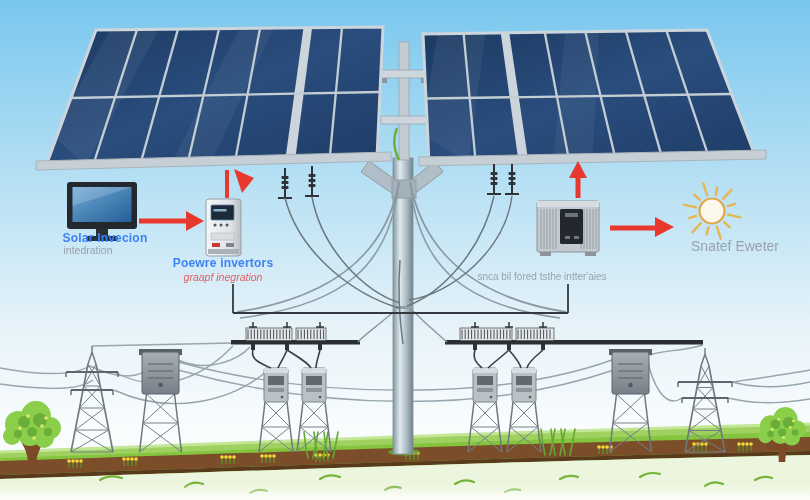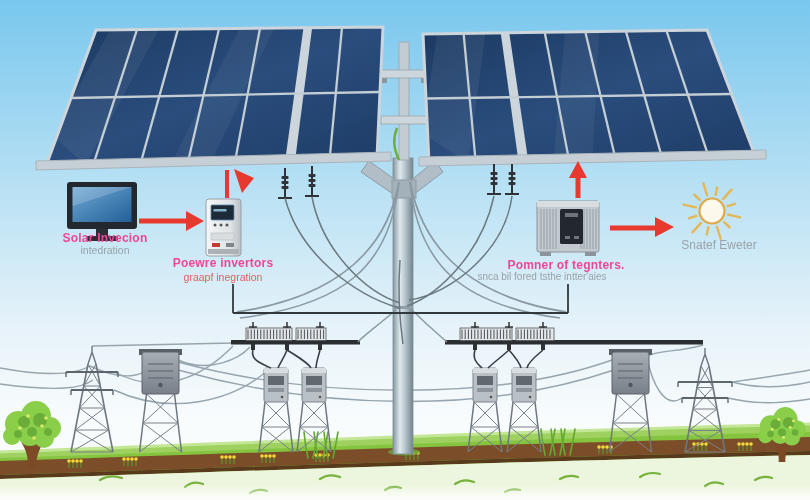--- a/index.html
+++ b/index.html
@@ -1,21 +1,21 @@
 <!DOCTYPE html>
 <html><head>
 <meta charset="utf-8">
 <style>
   html,body{margin:0;padding:0;background:#fff;}
   #stage{position:relative;width:810px;height:500px;overflow:hidden;
          font-family:"Liberation Sans",sans-serif;background:#fff;}
   #art{position:absolute;left:0;top:0;}
   .lbl{position:absolute;transform:translateX(-50%);text-align:center;
        white-space:nowrap;pointer-events:none;}
-  .lbl-title{font-weight:bold;font-size:12px;color:#ec4899;letter-spacing:.2px;}
+  .lbl-title{font-weight:bold;font-size:12px;color:#3b82f6;letter-spacing:.2px;}
   .lbl-sub{font-size:10.5px;color:#99a3ab;}
   .lbl-sub.red{color:#e05f5f;}
 </style>
 </head>
 <body>
 
 <div id="stage">
   <svg id="art" width="810" height="500" viewBox="0 0 810 500">
     <defs>
       <linearGradient id="sky" x1="0" y1="0" x2="0" y2="1">
@@ -600,22 +600,21 @@
         <polygon points="569,178 578,161 587,178"></polygon>
       </g>
       <g>
         <rect x="610" y="225.5" width="46" height="5"></rect>
         <polygon points="655,217 674,227 655,237"></polygon>
       </g>
     </g>
   </svg>
 
   <div class="lbl lbl-title" style="left:105px;top:231px;">Solar Invecion</div>
-  <div class="lbl lbl-sub" style="left:105px;top:244px;">intedration</div>
+  <div class="lbl lbl-sub" style="left:88px;top:244px;">intedration</div>
 
   <div class="lbl lbl-title" style="left:223px;top:256px;">Poewre invertors</div>
-  <div class="lbl lbl-sub red" style="left:223px;top:271px;">graapf inegration</div>
-
-  <div class="lbl lbl-title" style="left:566px;top:258px;">Pomner of tegnters.</div>
+  <div class="lbl lbl-sub red" style="left:223px;top:271px;font-style:italic;">graapf inegration</div>
+
   <div class="lbl lbl-sub" style="left:542px;top:271px;font-size:10px;">snca bil fored tsthe intter'aies</div>
 
-  <div class="lbl lbl-sub" style="left:719px;top:238px;font-size:12px;">Snatef Eweter</div>
+  <div class="lbl lbl-sub" style="left:735px;top:238px;font-size:14px;">Snatef Eweter</div>
 </div>
 
 </body></html>

